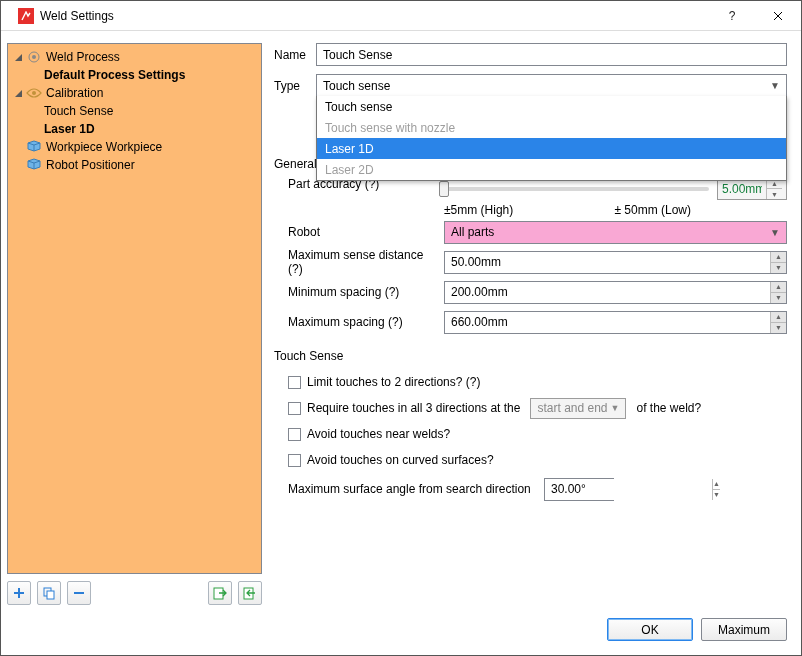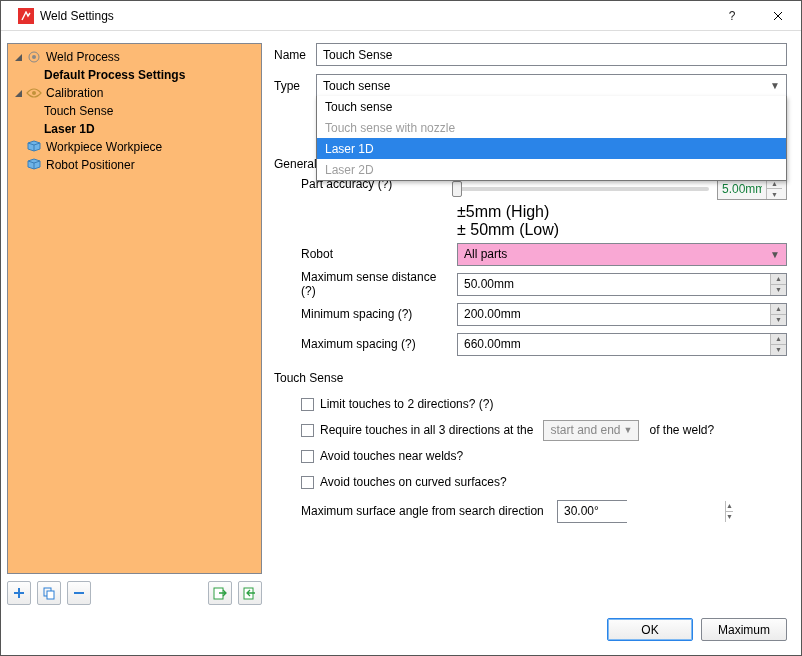--- a/index.html
+++ b/index.html
@@ -130,21 +130,21 @@
   .dd-item {
     padding: 4px 8px;
     height: 21px;
     display: flex; align-items: center;
   }
   .dd-item.disabled { color: #9e9e9e; }
   .dd-item.selected { background: #2a84e8; color: #fff; }
 
   .section-label { margin: 12px 0 6px 0; }
   .field-grid {
-    margin-left: 27px;
+    margin-left: 14px;
   }
   .field-row {
     display: flex;
     align-items: center;
     min-height: 30px;
     gap: 6px;
   }
   .field-row > .flabel {
     width: 150px;
   }
@@ -152,21 +152,21 @@
 
   .slider-block { display:flex; flex-direction:column; flex:1; }
   .slider-top { display:flex; align-items:center; gap:8px; }
   .slider-track {
     flex:1; height:4px; background:#d8d8d8; border-radius:2px; position:relative;
   }
   .slider-thumb {
     position:absolute; left:0; top:50%; transform:translate(-50%,-50%);
     width:10px; height:16px; background:#f2f2f2; border:1px solid #888; border-radius:2px;
   }
-  .slider-ticks { display:flex; justify-content:space-between; font-size:16px; color:#000; margin-top:3px; padding-right:96px;flex-direction:column; }
+  .slider-ticks { display:flex; justify-content:space-between; font-size:12px; color:#000; margin-top:3px; padding-right:96px; }
   .slider-valuebox {
     width:70px; height:23px; border:1px solid #999; background:#f5f5f5;
     display:flex; align-items:center;
   }
   .slider-valuebox input {
     border:none; width:48px; background:transparent; font:inherit; padding:0 4px; color:#15803d;
   }
   .spin { width:16px; display:flex; flex-direction:column; height:21px; }
   .spin div { flex:1; display:flex; align-items:center; justify-content:center; font-size:7px; color:#666; border-left:1px solid #bbb; }
   .spin div:first-child { border-bottom:1px solid #bbb; }

